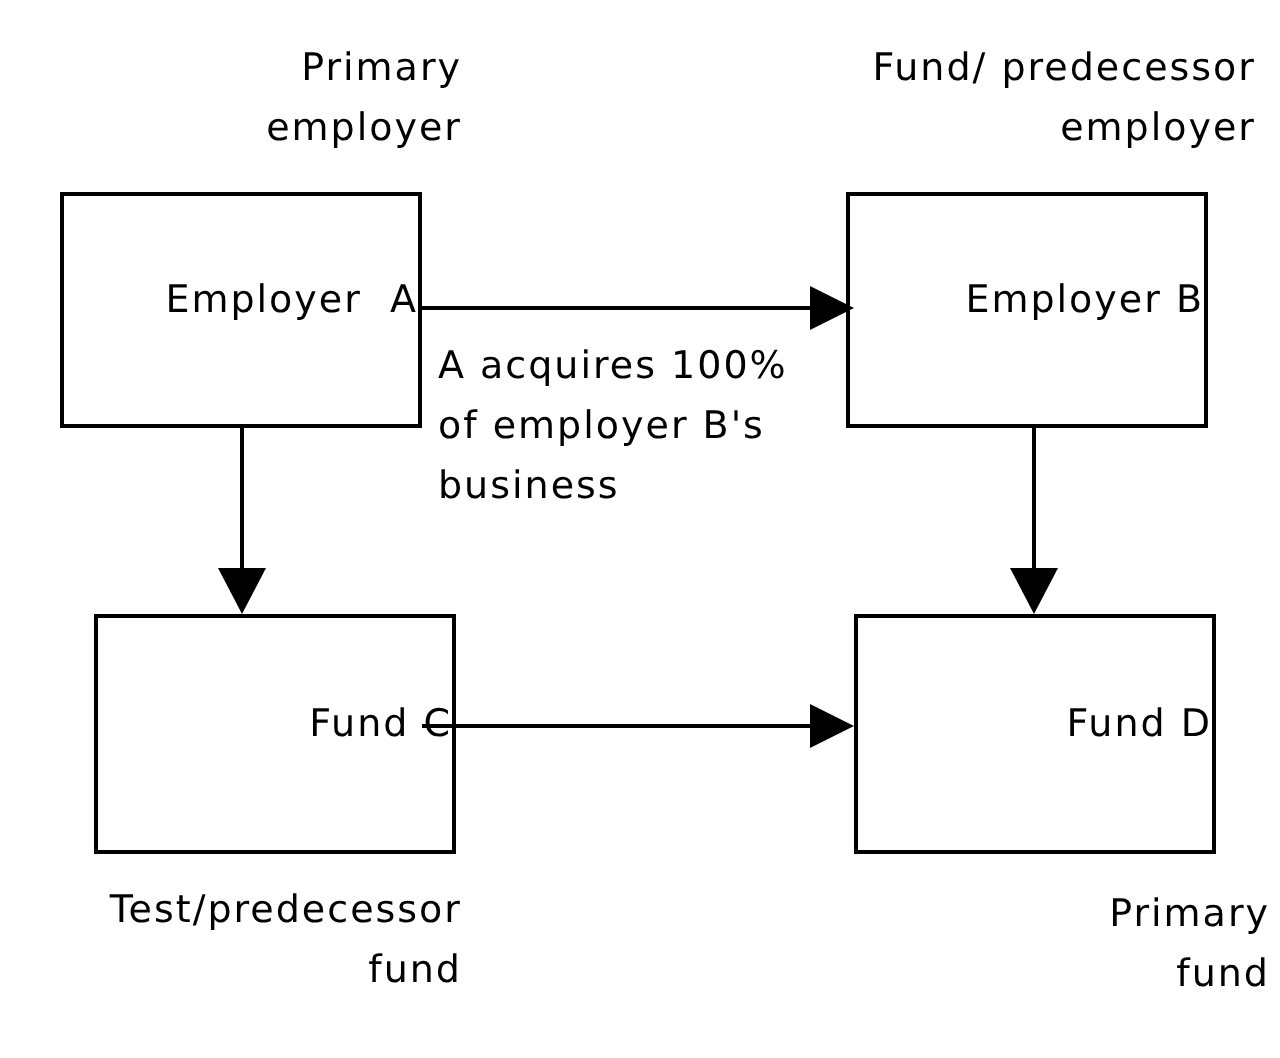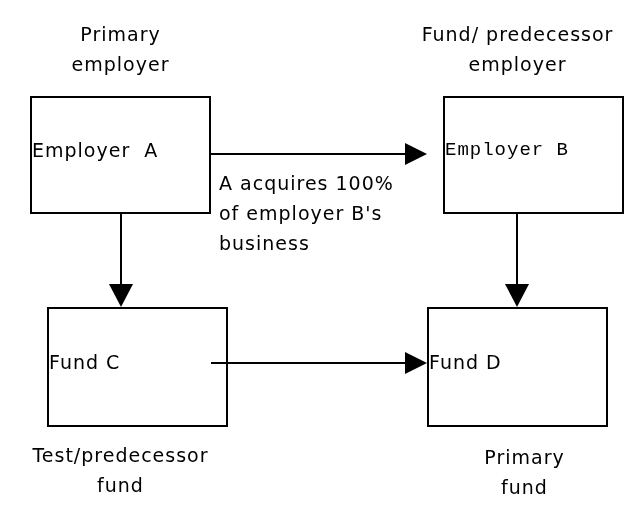--- a/index.html
+++ b/index.html
@@ -19,35 +19,35 @@
     letter-spacing: 1px;
     overflow: hidden;
   }
   .node {
     position: absolute;
     box-sizing: border-box;
     border: 2px solid var(--line-color, #000000);
     background: var(--bg-color, #ffffff);
     display: flex;
     align-items: center;
-    justify-content: flex-start;
+    justify-content: flex-end;
     text-align: center;
   }
   .node-label {
     white-space: pre;
     padding-bottom: 10px;
   }
   #node-employer-a { left: 30px;  top: 96px;  width: 181px; height: 118px; }
-  #node-employer-b { left: 443px; top: 96px;  width: 181px; height: 118px; font-family: Liberation Mono, monospace; }
+  #node-employer-b { left: 423px; top: 96px;  width: 181px; height: 118px; }
   #node-fund-c     { left: 30px;  top: 307px; width: 181px; height: 120px; margin-left: 17px; }
   #node-fund-d     { left: 427px; top: 307px; width: 181px; height: 120px; }
 
   .caption {
     position: absolute;
-    text-align: center;
+    text-align: right;
   }
   #caption-top-left     { left: 10px;  top: 19px;  width: 221px; }
   #caption-top-right    { left: 407px; top: 19px;  width: 221px; }
   #caption-bottom-left  { left: 10px;  top: 440px; width: 221px; }
   #caption-bottom-right { left: 414px; top: 442px; width: 221px; }
 
   .edge-label {
     position: absolute;
     text-align: left;
     white-space: nowrap;

